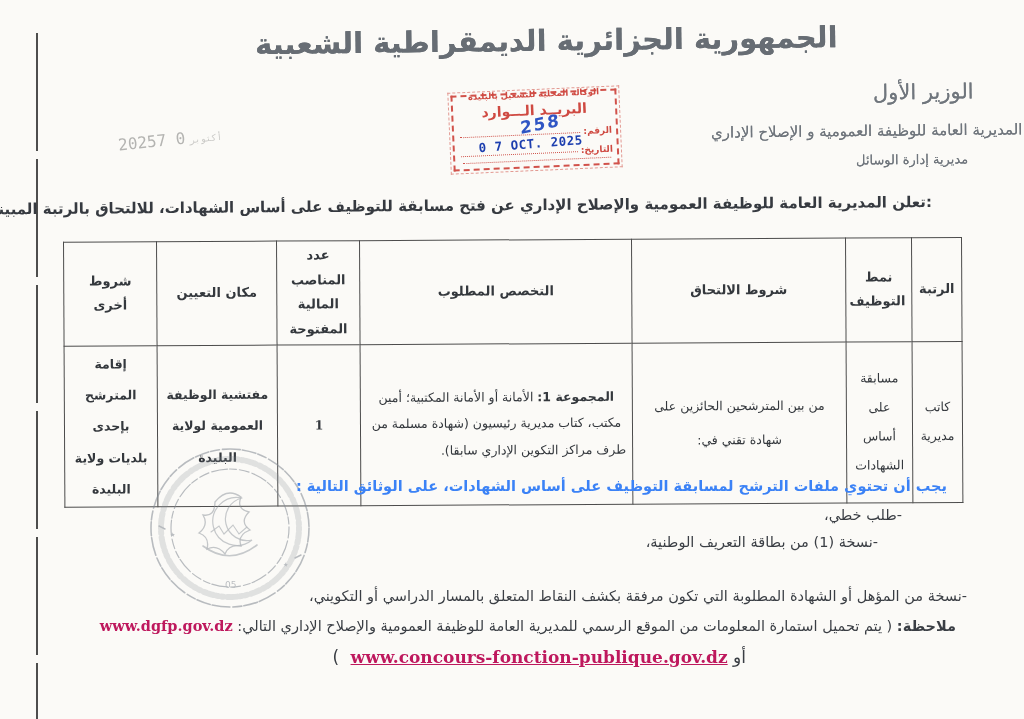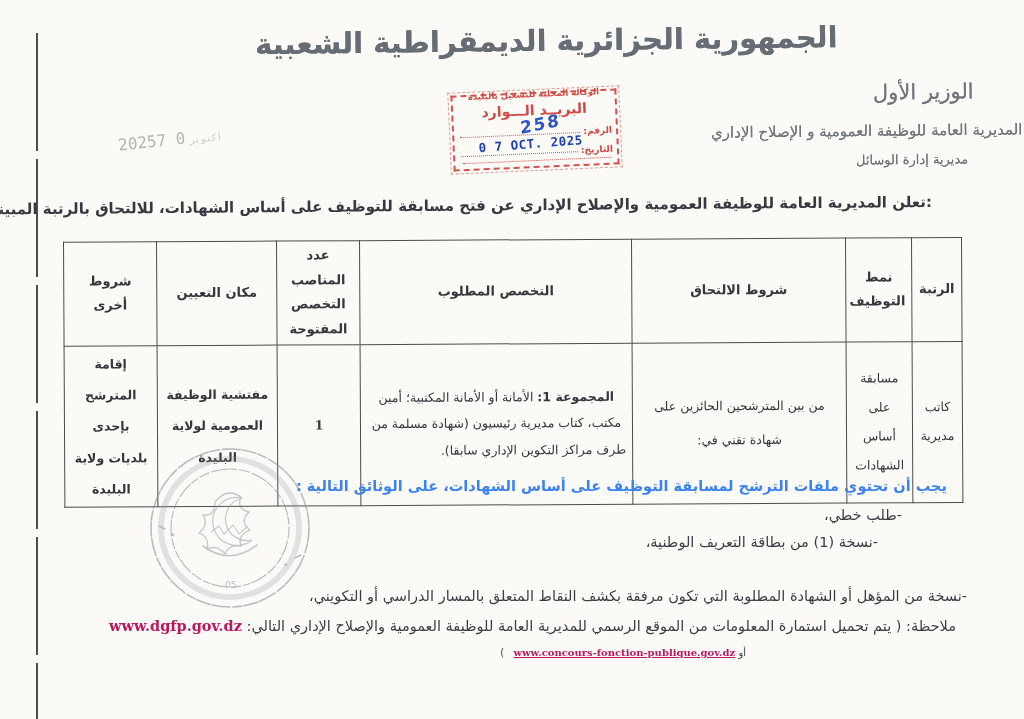--- a/index.html
+++ b/index.html
@@ -74,24 +74,24 @@
   
   .round-stamp{position:absolute;left:145px;top:446px;opacity:.55;}
   
   .doc-line{position:absolute;direction:rtl;white-space:nowrap;font-size:14.5px;color:#3a3e44;}
   .doc-intro{top:478px;right:77px;font-weight:bold;color:#3b82f6;}
   .doc-item0{top:507px;right:122px;}
   .doc-item1{top:534px;right:146px;}
   .doc-item2{top:588px;right:57px;}
   .doc-item3{top:590px;right:80px;}
   .doc-note{top:617px;right:68px;}
-  .doc-note .lbl{font-weight:normal;}
+  .doc-note .lbl{font-weight:bold;}
   .url{direction:ltr;unicode-bidi:isolate;font-family:"DejaVu Serif",serif;font-weight:bold;color:#be185d;}
   .url.u2{text-decoration:underline;}
-  .doc-url2{top:647px;right:278px;font-size:10px;}
+  .doc-url2{top:647px;right:278px;font-size:17px;}
   .doc-url2 .paren{margin-right:6px;}
 </style>
 </head>
 <body>
 
 <div class="page">
 
   <div class="scan-edge"></div>
 
   <div class="doc-title">الجمهورية الجزائرية الديمقراطية الشعبية</div>
@@ -133,21 +133,21 @@
           <col style="width:83px">
           <col style="width:120px">
           <col style="width:93px">
       </colgroup>
       <tbody>
           <tr>
         <th>الرتبة</th>
         <th>نمط التوظيف</th>
         <th>شروط الالتحاق</th>
         <th>التخصص المطلوب</th>
-        <th>عدد المناصب التخصص المفتوحة</th>
+        <th>عدد المناصب المالية المفتوحة</th>
         <th>مكان التعيين</th>
         <th>شروط أخرى</th>
       </tr>
       <tr>
         <td class="c-rank">كاتب مديرية</td>
         <td class="c-mode">مسابقة على أساس الشهادات</td>
         <td class="c-elig">من بين المترشحين الحائزين على شهادة تقني في:</td>
         <td class="c-spec"><span class="grp">المجموعة 1:</span><span> الأمانة أو الأمانة المكتبية؛ أمين مكتب، كتاب مديرية رئيسيون (شهادة مسلمة من طرف مراكز التكوين الإداري سابقا).</span></td>
         <td class="c-pos">1</td>
         <td class="c-place">مفتشية الوظيفة العمومية لولاية البليدة</td>

